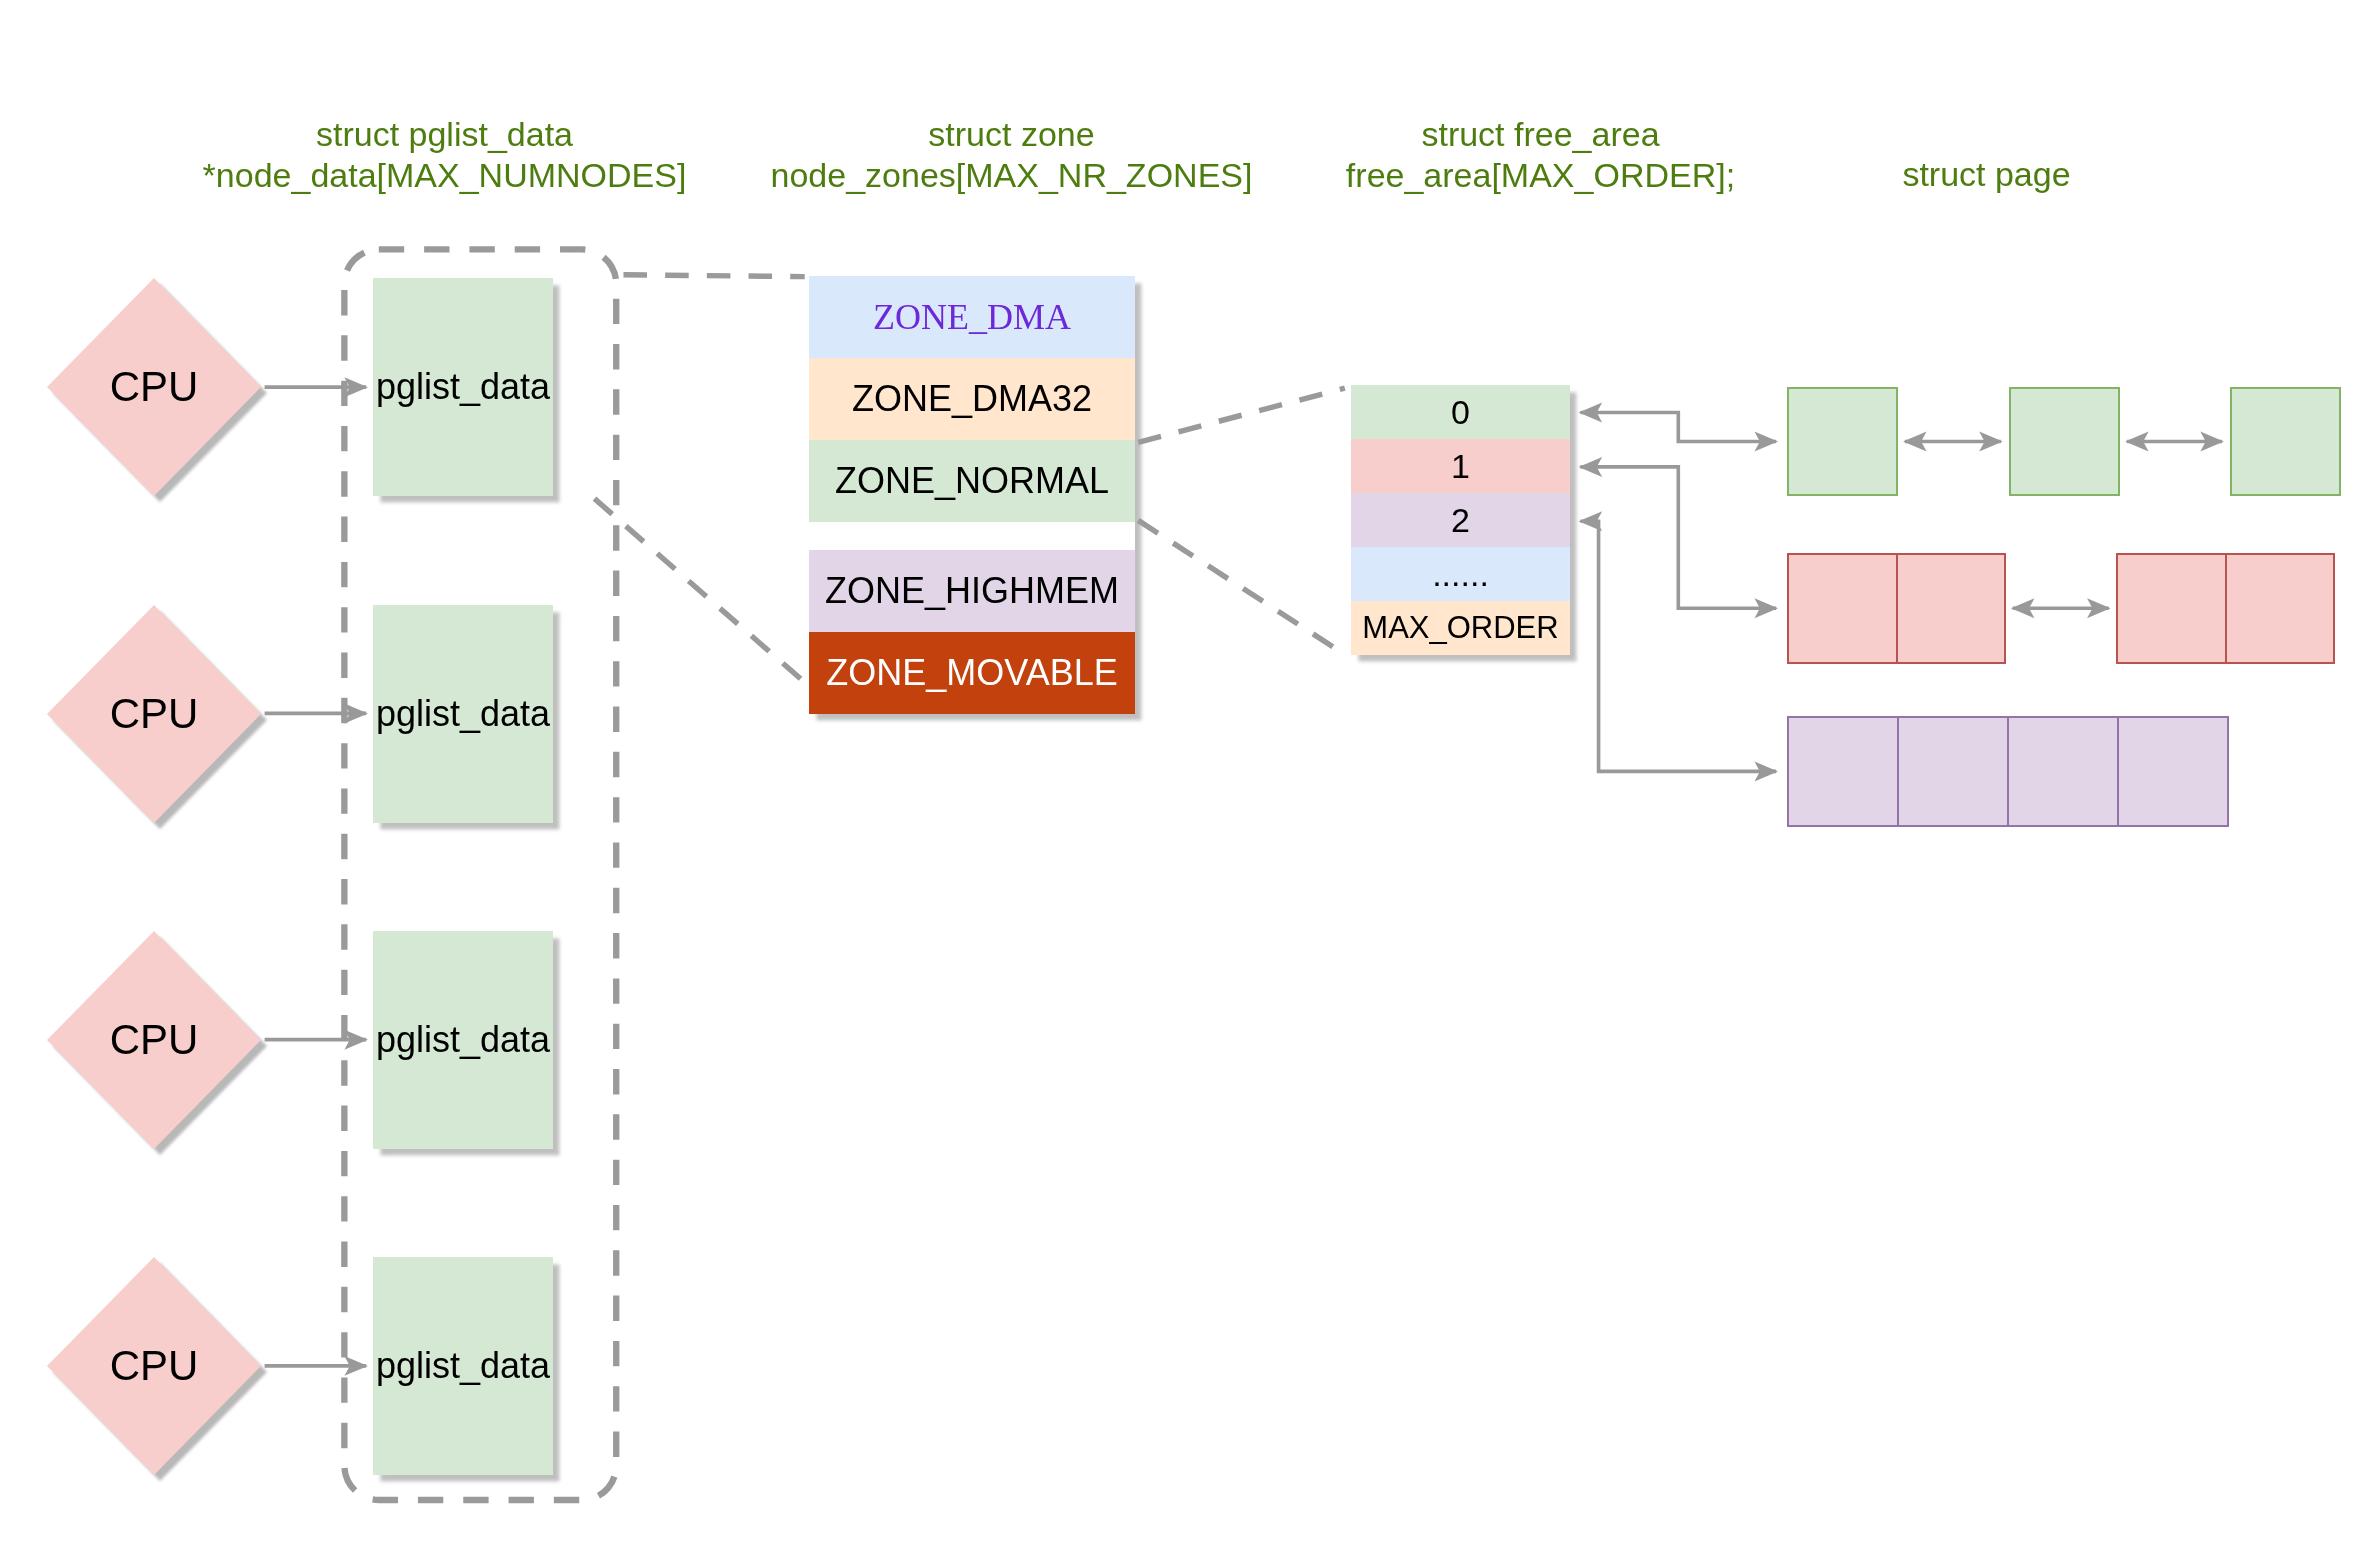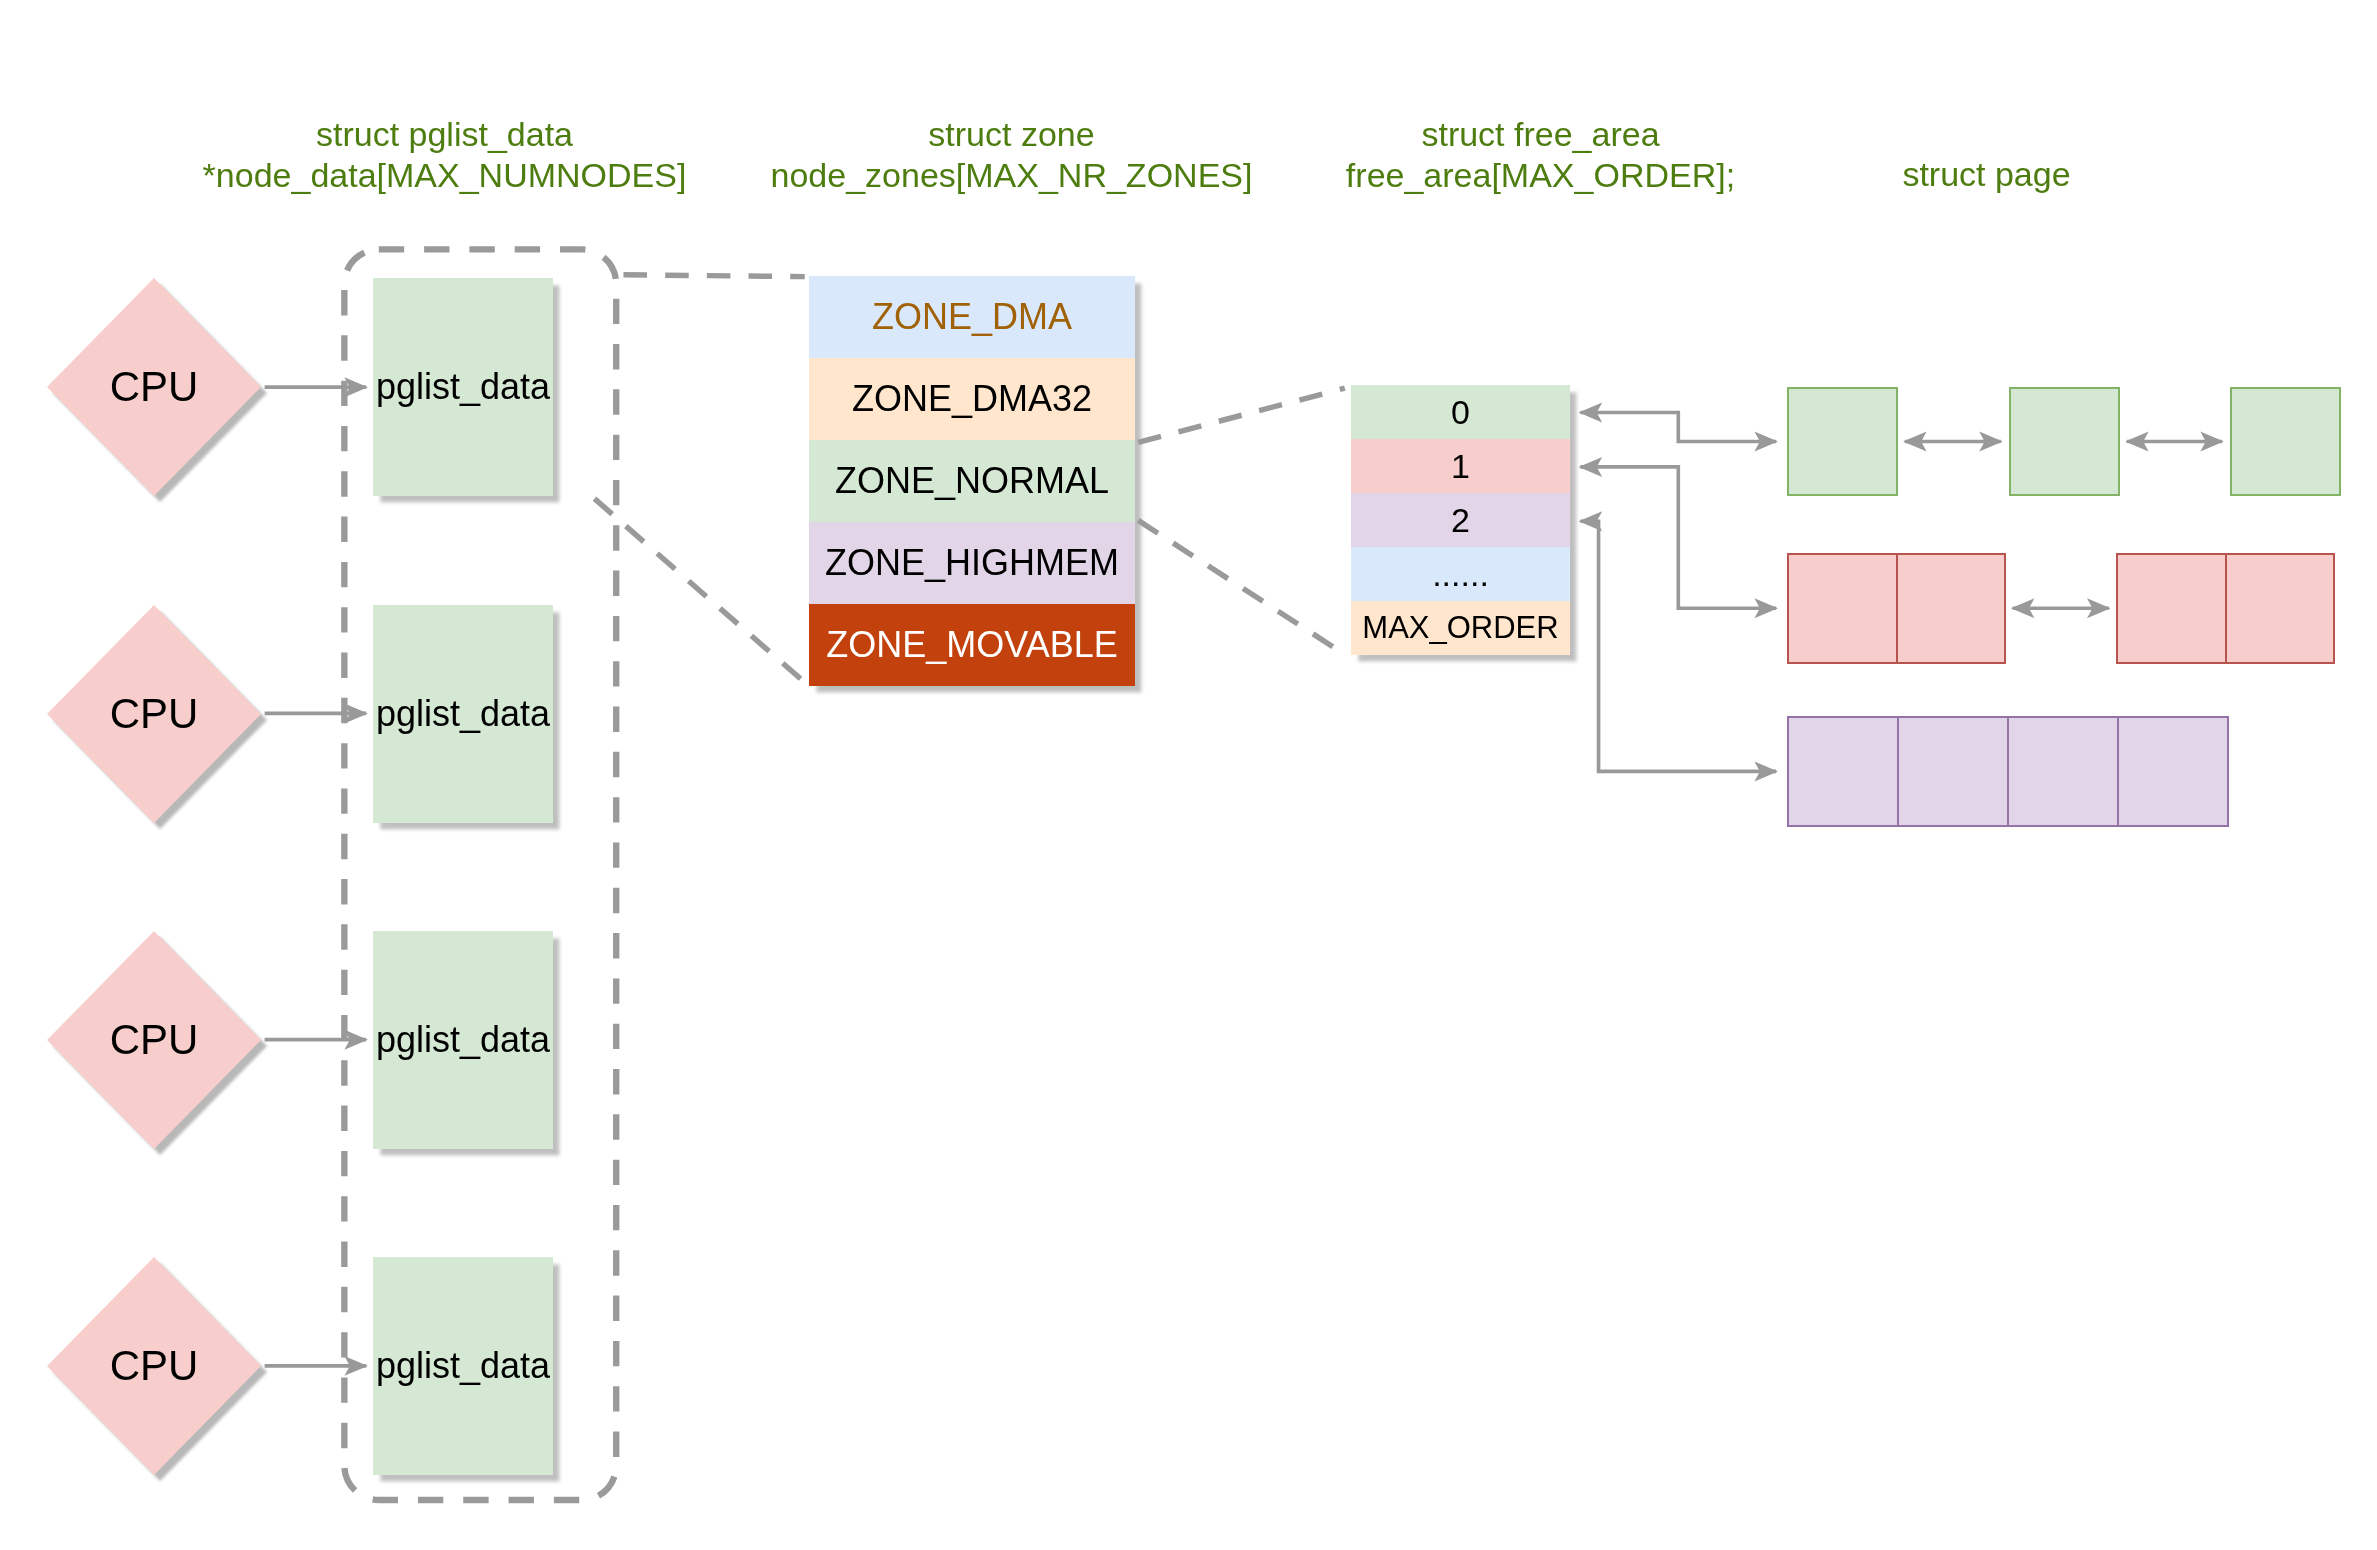--- a/index.html
+++ b/index.html
@@ -113,24 +113,24 @@
     <span>pglist_data</span>
   </div>
   <div class="pgbox" style="top: 931px; background: rgb(213, 232, 212);">
     <span>pglist_data</span>
   </div>
   <div class="pgbox" style="top: 1257px; background: rgb(213, 232, 212);">
     <span>pglist_data</span>
   </div>
 
   <div id="zone-table" class="stack-table">
-    <div class="row" style="background: rgb(218, 232, 252); color: #a16207;">ZONE_DMA</div>
+    <div class="row" style="background: rgb(218, 232, 252); color: #6d28d9; font-family: Liberation Serif, serif;">ZONE_DMA</div>
     <div class="row" style="background: rgb(255, 230, 204); color: rgb(0, 0, 0);">ZONE_DMA32</div>
     <div class="row" style="background: rgb(213, 232, 212); color: rgb(0, 0, 0);">ZONE_NORMAL</div>
-    <div class="row" style="background: rgb(225, 213, 231); color: rgb(0, 0, 0);">ZONE_HIGHMEM</div>
+    <div class="row" style="background: rgb(225, 213, 231); color: rgb(0, 0, 0); margin-top: 28px;">ZONE_HIGHMEM</div>
     <div class="row" style="background: #c2410c; color: rgb(255, 255, 255);">ZONE_MOVABLE</div>
   </div>
 
   <div id="freearea-table" class="stack-table">
     <div class="row" style="background: rgb(213, 232, 212); color: rgb(0, 0, 0);">0</div>
     <div class="row" style="background: rgb(248, 206, 204); color: rgb(0, 0, 0);">1</div>
     <div class="row" style="background: rgb(225, 213, 231); color: rgb(0, 0, 0);">2</div>
     <div class="row" style="background: rgb(218, 232, 252); color: rgb(0, 0, 0);">......</div>
     <div class="row small" style="background: rgb(255, 230, 204); color: rgb(0, 0, 0);">MAX_ORDER</div>
   </div>

